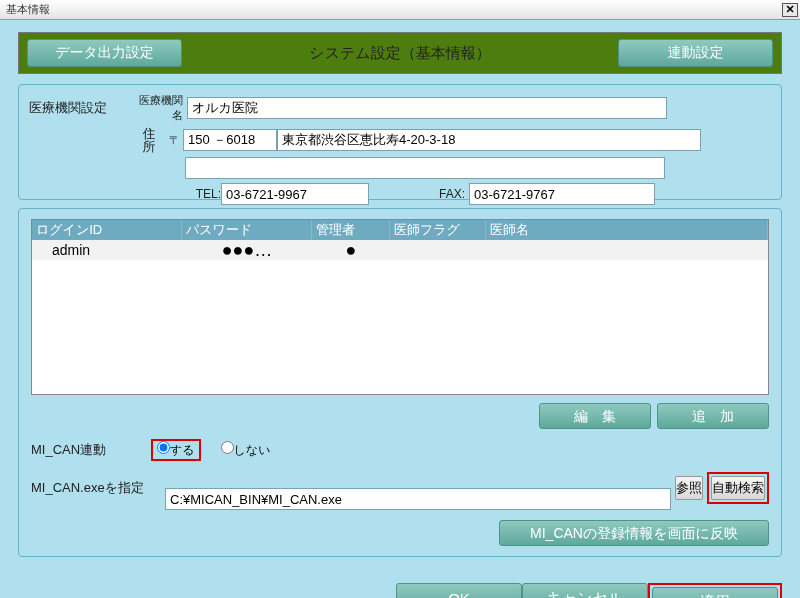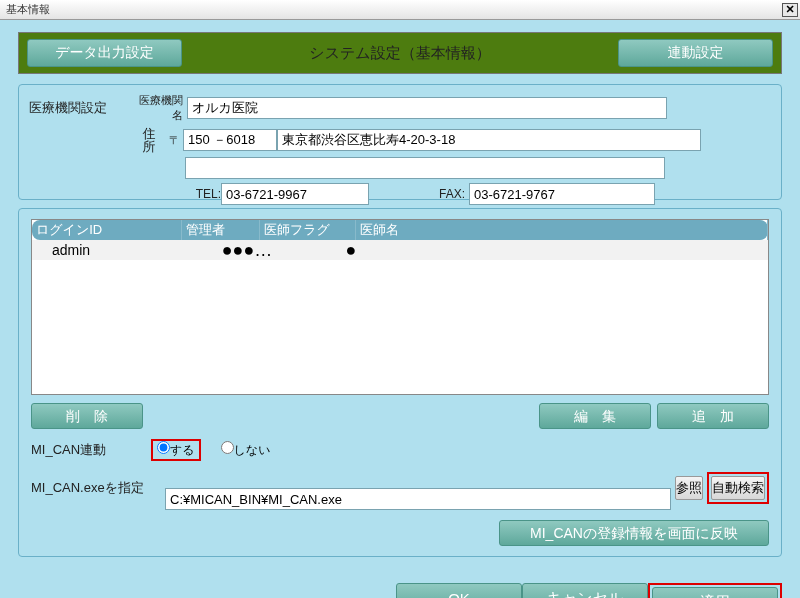--- a/index.html
+++ b/index.html
@@ -30,21 +30,21 @@
 .row2 .zipbox { width: 94px; }
 .row2 .addrbox { width: 424px; }
 .row2b { margin-left: 100px; }
 .row2b .addrbox2 { margin-left: 56px; width: 480px; }
 .row3 { margin-left: 100px; margin-top: 4px; }
 .row3 .gap { width: 56px; }
 .row3 .telbox { width: 148px; }
 .row3 .faxbox { width: 186px; margin-left: 4px; }
 .section2 { padding: 10px 12px; }
 .table-wrap { border: 1px solid #888; background: #fff; height: 176px; overflow: hidden; }
-.thead { background: #6eabc0; color: #fff; font-size: 13px; display: flex; height: 20px; align-items: center; border-radius: 8px; }
+.thead { background: #6eabc0; color: #fff; font-size: 13px; display: flex; height: 20px; align-items: center; }
 .thead .col { border-right: 1px solid #88bacb; padding: 0 4px; height: 100%; display: flex; align-items: center; }
 .col1 { width: 150px; } .col2 { width: 130px; } .col3 { width: 78px; } .col4 { width: 96px; } .col5 { flex: 1; }
 .tbody-row { display: flex; height: 20px; align-items: center; font-size: 14px; background: #f2f2f2; }
 .tbody-row .cell { padding: 0 16px; }
 .cell1 { width: 150px; padding-left: 20px !important; } .cell2 { width: 130px; text-align: center; font-size: 18px; letter-spacing: 0px; } .cell3 { width: 78px; text-align: center; font-size: 18px; } .cell4 { width: 96px; } .cell5 { flex: 1; }
 .btns-row { display: flex; margin-top: 8px; }
 .btns-row .spacer { flex: 1; }
 .link-row { display: flex; align-items: center; margin-top: 10px; gap: 20px; }
 .radio-highlight { border: 2px solid #d00; padding: 0 4px; }
 .path-row { display: flex; align-items: center; margin-top: 4px; gap: 4px; }
@@ -95,35 +95,35 @@
       <span style="width:60px"></span>
       <span class="lbl tel">FAX:</span>
       <input class="tinput faxbox" value="03-6721-9767" style="">
     </div>
   </div>
 
   <div class="section section2">
     <div class="table-wrap">
       <div class="thead">
         <div class="col col1">ログインID</div>
+        <div class="col col2">パスワード</div>
         <div class="col col3">管理者</div>
         <div class="col col4">医師フラグ</div>
         <div class="col col5">医師名</div>
       </div>
       <div class="tbody-row">
         <div class="cell cell1">admin</div>
         <div class="cell cell2">●●●…</div>
         <div class="cell cell3">●</div>
         <div class="cell cell4"></div>
         <div class="cell cell5"></div>
       </div>
     </div>
 
     <div class="btns-row">
-      <button class="btn med">削　除</button>
       <div class="spacer"></div>
       <button class="btn med">編　集</button>
       <span style="width:6px"></span>
       <button class="btn med">追　加</button>
     </div>
 
     <div class="link-row">
       <span class="lbl" style="width:100px">MI_CAN連動</span>
       <span class="radio-highlight">
         <label><input type="radio" name="r" checked="" style=""><span>する</span></label>

